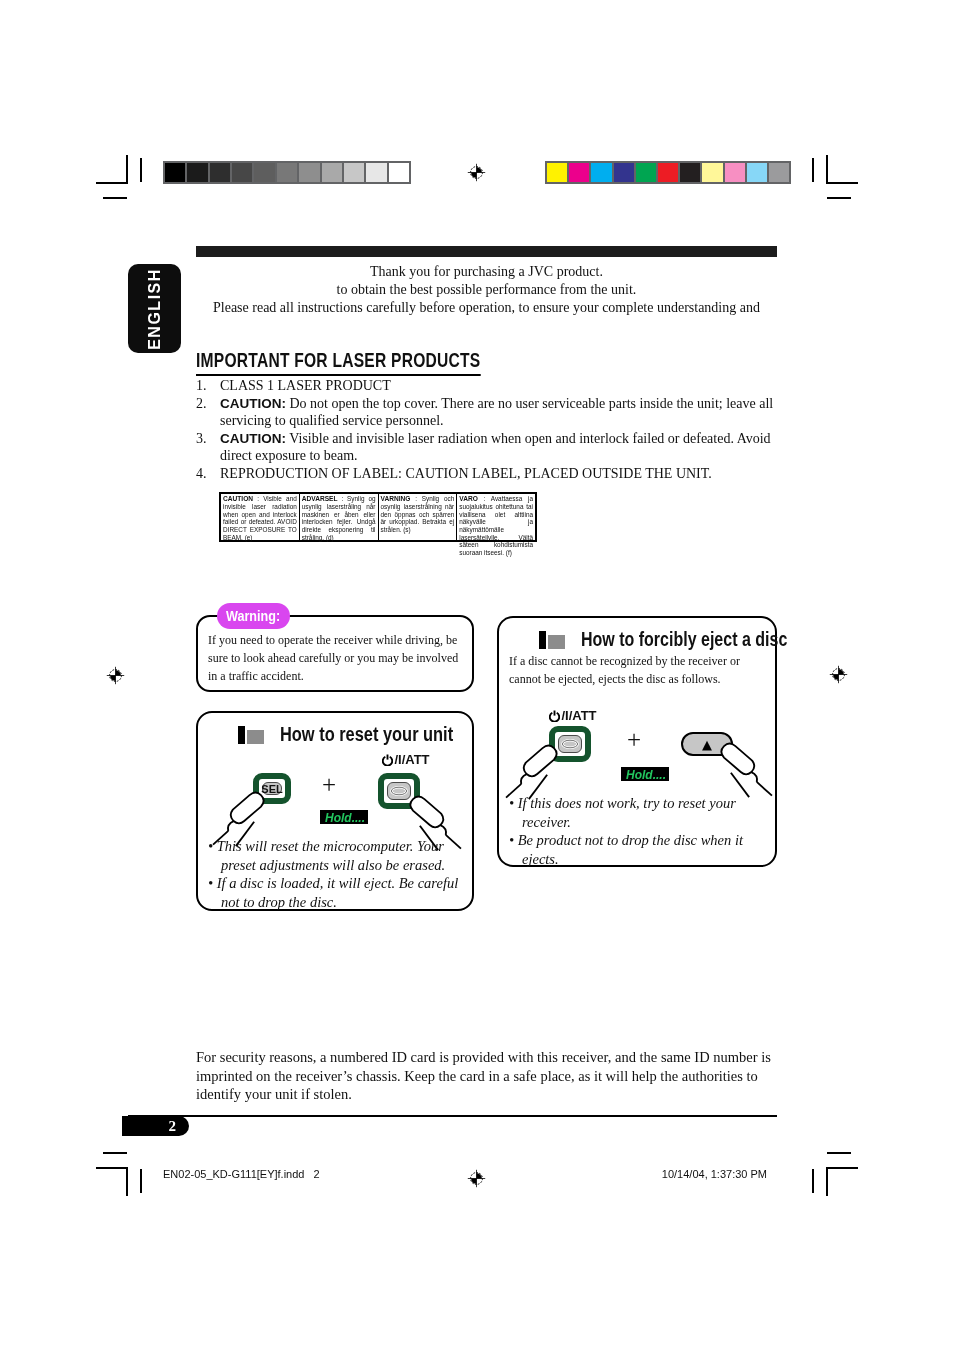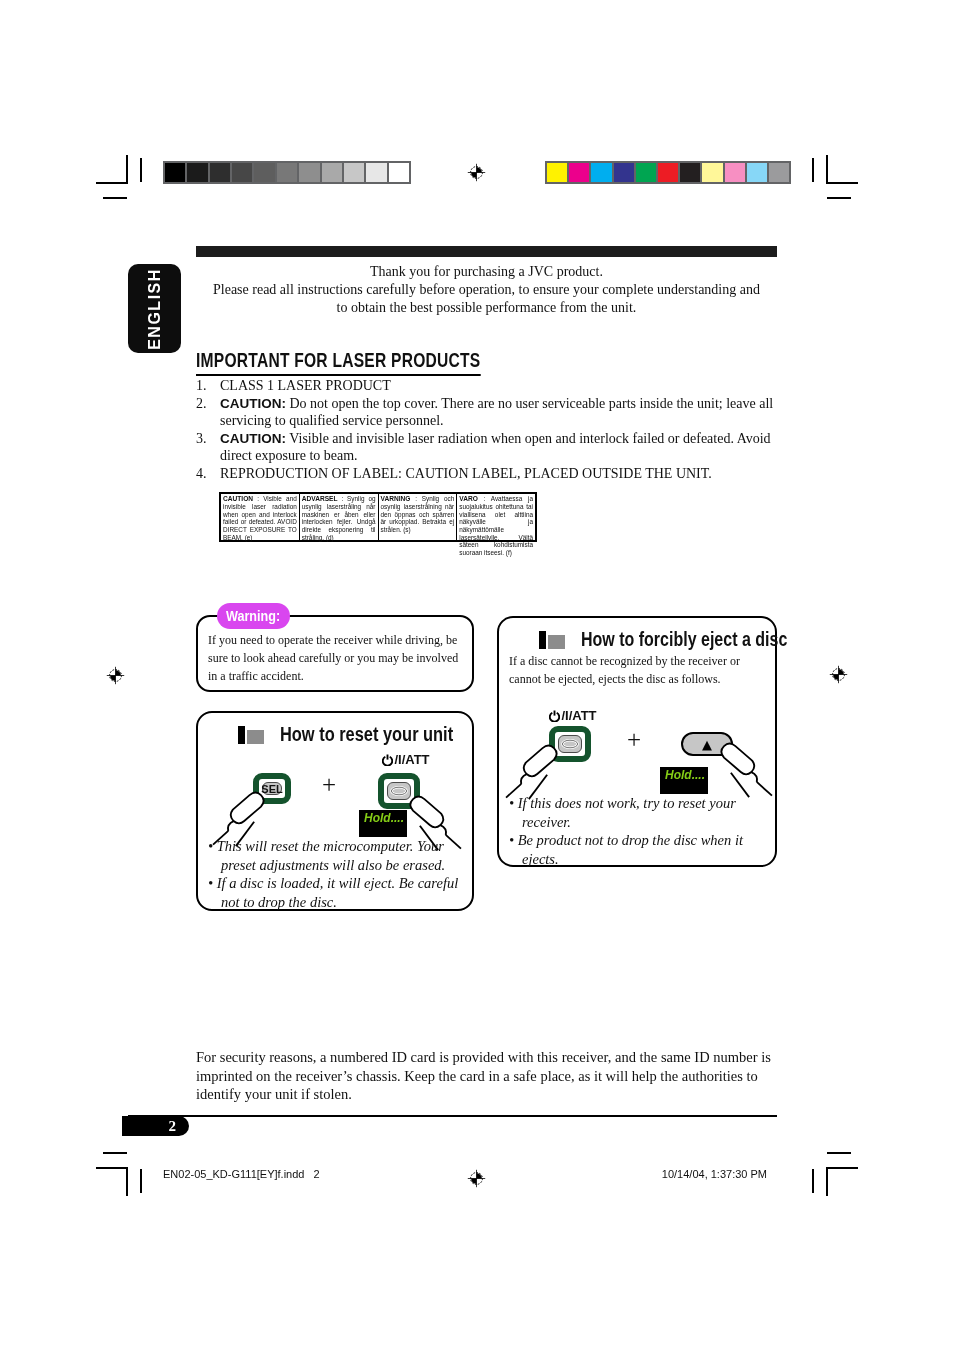--- a/index.html
+++ b/index.html
@@ -57,22 +57,22 @@
   .boxtext{font-size:12px;line-height:18px;}
   
   .btn-outer{position:absolute;background:#fff;border:6px solid #14532d;border-radius:9px;box-sizing:border-box;}
   .btn-inner{position:absolute;inset:3px;background:#c6c6c6;border:1.5px solid #4a4a4a;border-radius:6px;
       display:flex;align-items:center;justify-content:center;}
   .sel-txt{font-family:"Liberation Sans",sans-serif;font-weight:800;font-size:11px;letter-spacing:0;}
   .pill-btn{position:absolute;background:#c6c6c6;border:2px solid #000;border-radius:13px;box-sizing:border-box;
       display:flex;align-items:center;justify-content:center;}
   .eject-tri{font-size:13px;line-height:1;color:#000;font-family:"DejaVu Sans",sans-serif;}
   .plus{position:absolute;font-size:25px;font-weight:400;}
-  .hold{position:absolute;width:48px;height:27px;background:#000;color:#84cc16;
-      font:italic 700 12px "Liberation Sans",sans-serif;line-height:17px;padding-left:5px;box-sizing:border-box;margin-left:39px;}
+  .hold{position:absolute;width:48px;height:14px;background:#000;color:#22c55e;
+      font:italic 700 12px "Liberation Sans",sans-serif;line-height:17px;padding-left:5px;box-sizing:border-box;}
   .pwr-label{position:absolute;display:flex;align-items:center;justify-content:center;gap:1px;
       font-family:"Liberation Sans",sans-serif;font-weight:700;font-size:13px;}
   .bullets{position:absolute;font-style:italic;font-size:14.5px;line-height:18.5px;}
   .bullet{padding-left:13px;text-indent:-13px;}
   .bullet::before{content:"• ";}
   .finger{position:absolute;}
   
   .secnote{position:absolute;left:196px;top:1048px;width:586px;font-size:14.5px;line-height:18.5px;}
   .pagerule{position:absolute;left:128px;top:1115px;width:649px;height:2px;background:#000;}
   .pagetab{position:absolute;left:122px;top:1116px;width:67px;height:20px;background:#000;
@@ -169,22 +169,22 @@
     </div>
 
   <div class="topbar"></div>
 
   <div class="langtab">
     <span>ENGLISH</span>
   </div>
 
   <div class="intro">
     <div>Thank you for purchasing a JVC product.</div>
+    <div>to obtain the best possible performance from the unit.</div>
     <div>Please read all instructions carefully before operation, to ensure your complete understanding and</div>
-    <div>to obtain the best possible performance from the unit.</div>
   </div>
 
   <div class="heading">
     <span>IMPORTANT FOR LASER PRODUCTS</span>
   </div>
 
   <div class="laserlist">
     <div class="li">
       <span class="num">1.</span>
       <span><b class="bold"></b><span>CLASS 1 LASER PRODUCT</span></span>

